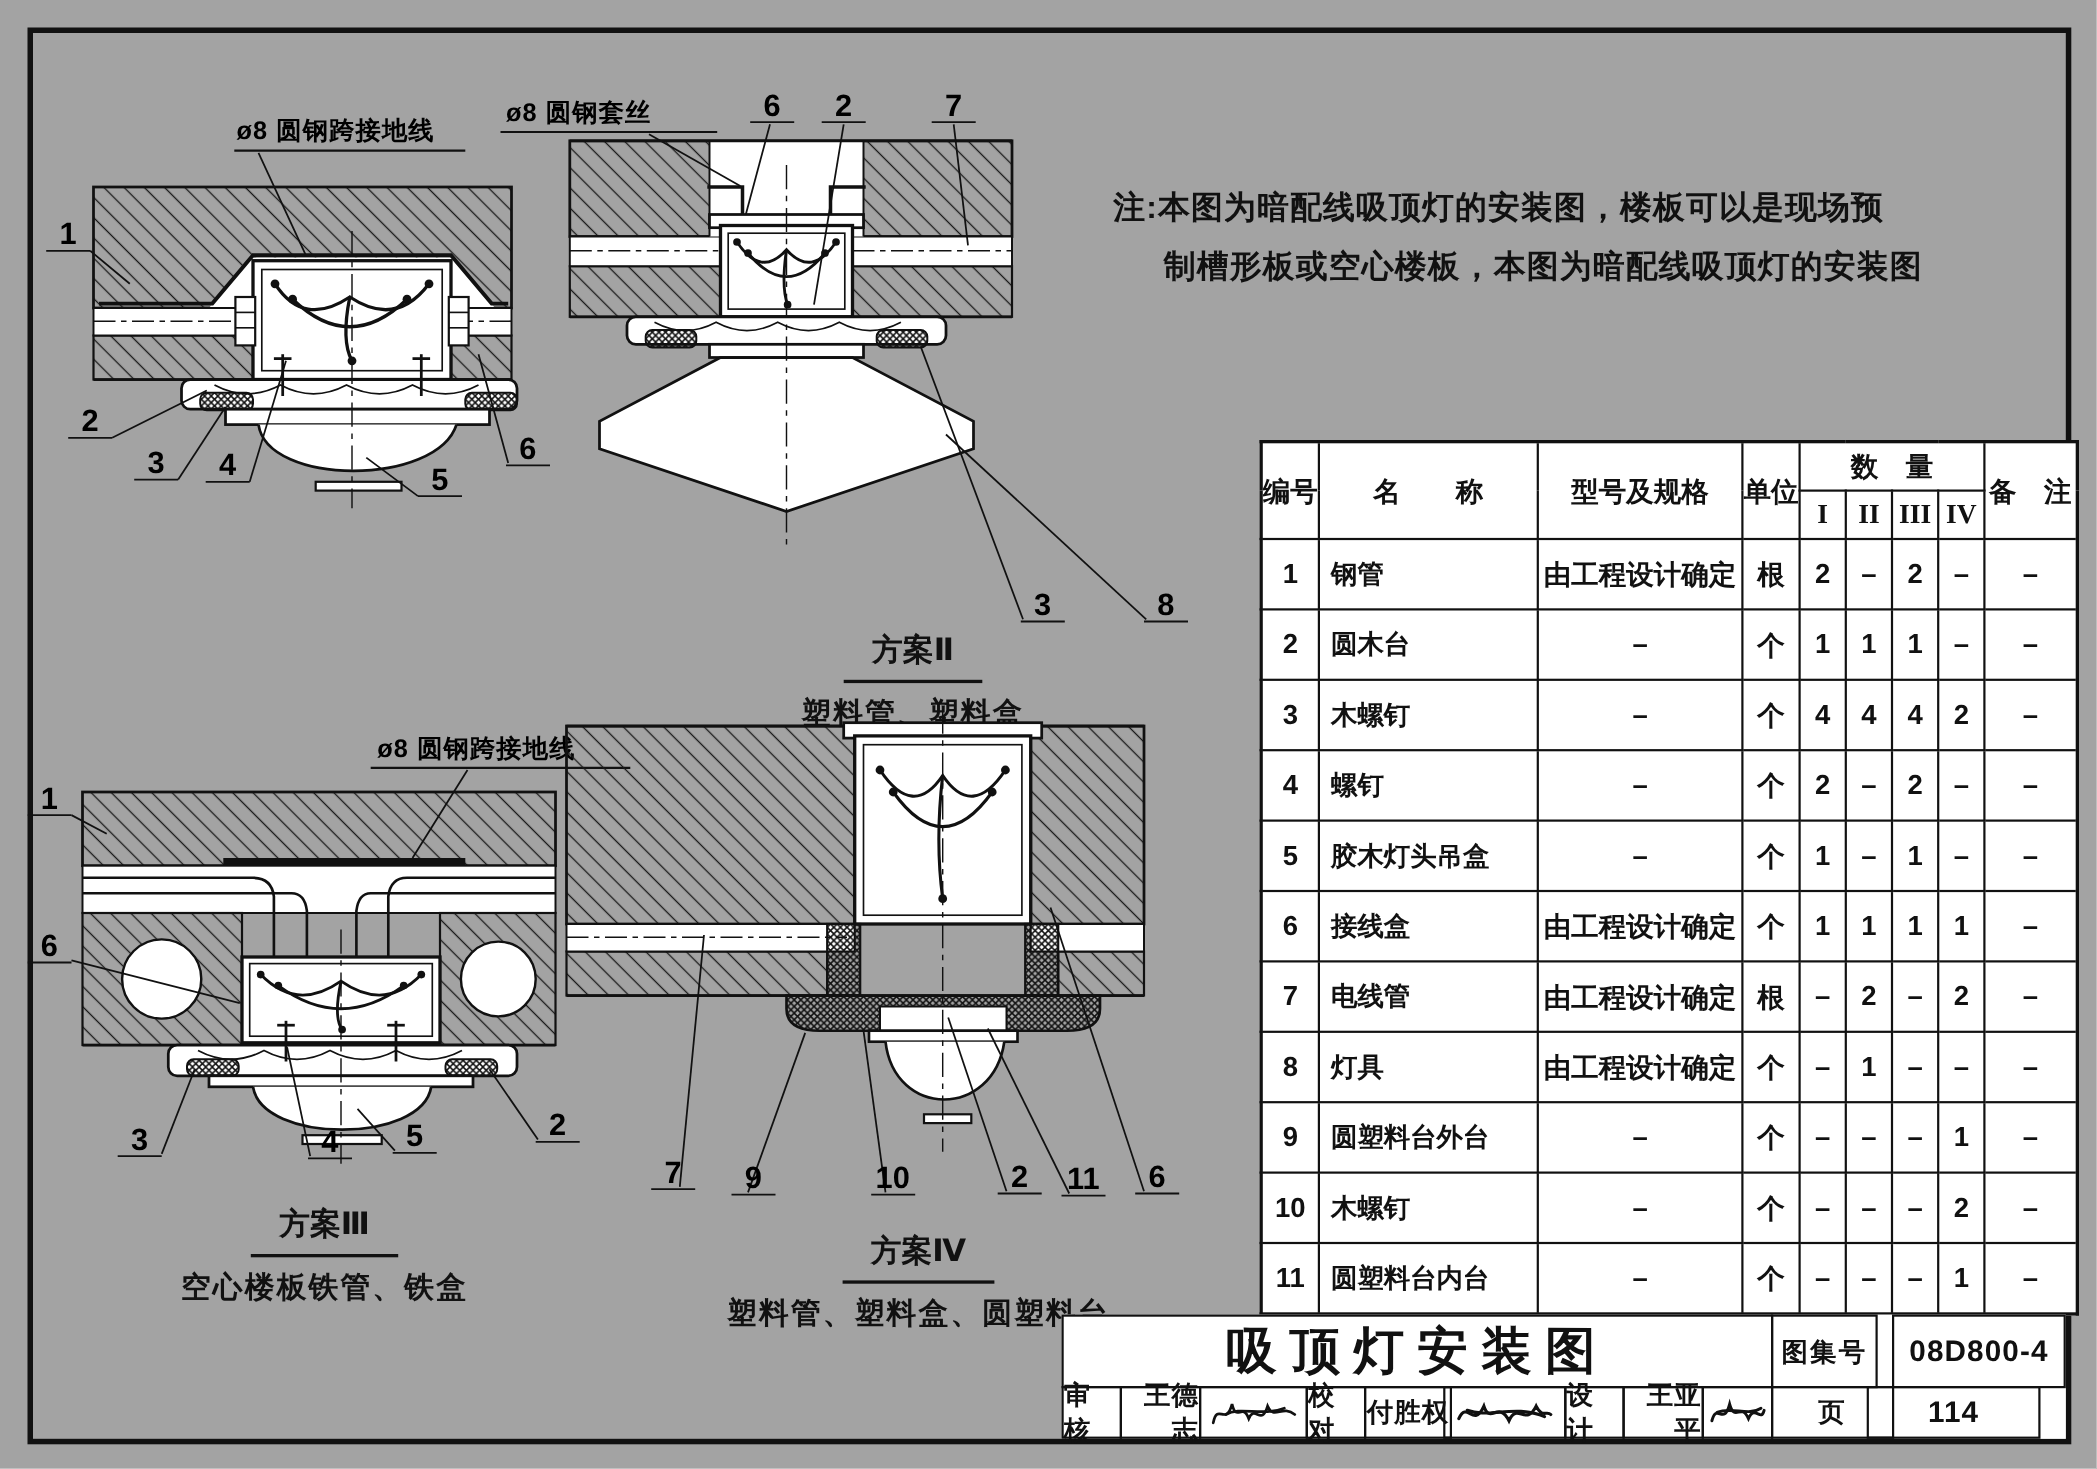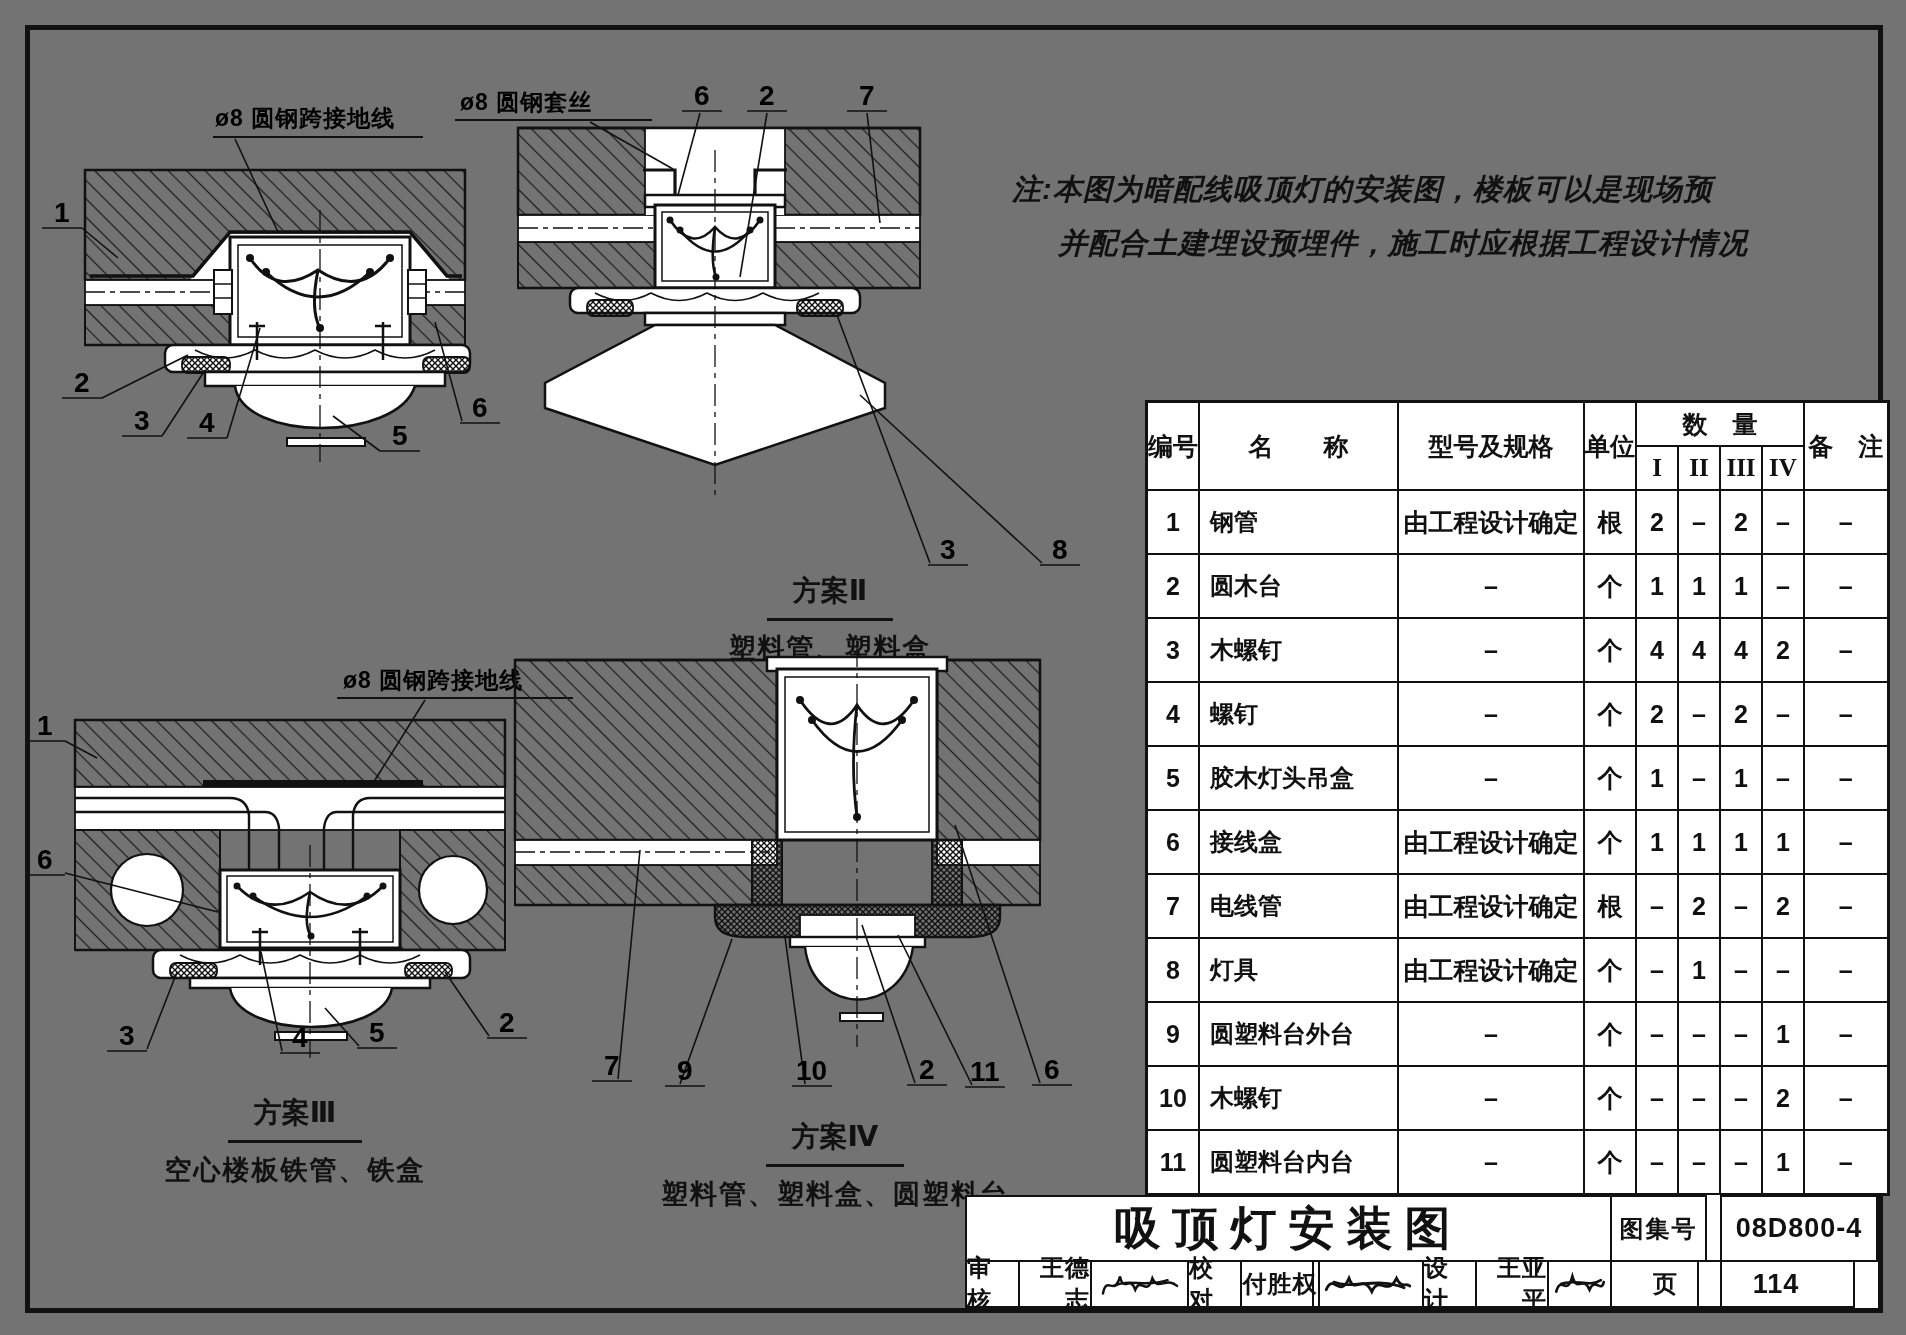--- a/index.html
+++ b/index.html
@@ -1,22 +1,22 @@
 <!DOCTYPE html>
 <html><head>
 <meta charset="utf-8">
 <style>
   html,body{margin:0;padding:0;background:#d8d8d8;}
-  .sheet{position:relative;width:1906px;height:1335px;background:#737373;overflow:hidden;
+  .sheet{position:relative;width:1906px;height:1335px;background:#a3a3a3;overflow:hidden;
          font-family:"Liberation Sans","DejaVu Sans",sans-serif;color:#111;}
   .abs{position:absolute;}
   .frame{position:absolute;left:25px;top:25px;width:1848px;height:1278px;border:5px solid #111;}
   
   .note{position:absolute;left:1012px;top:162px;width:872px;font-size:29px;font-weight:600;
-        line-height:54px;letter-spacing:1px;font-style:italic;}
+        line-height:54px;letter-spacing:1px;}
   .note .cont{padding-left:46px;}
   
   .cap{position:absolute;text-align:center;font-weight:700;}
   .cap .t{display:inline-block;font-size:28px;border-bottom:3px solid #111;padding:0 26px 8px 26px;}
   .cap .s{margin-top:9px;font-size:27px;letter-spacing:2px;}
   
   .parts{position:absolute;left:1145px;top:400px;}
   table.parts-t{border-collapse:collapse;table-layout:fixed;background:#fff;}
   table.parts-t th,table.parts-t td{border:2px solid #111;padding:0;text-align:center;
         font-size:25px;font-weight:700;overflow:hidden;white-space:nowrap;}
@@ -376,21 +376,21 @@
     <text class="dnum" x="470" y="496">11</text>
     <text class="dnum" x="544" y="494">6</text>
   </svg>
   <div class="cap" style="left:640px;top:1118px;width:390px;">
     <span class="t">方案Ⅳ</span>
     <div class="s">塑料管、塑料盒、圆塑料台</div>
   </div>
 
   <div class="note">
     <div><span>注:</span><span>本图为暗配线吸顶灯的安装图，楼板可以是现场预</span></div>
-    <div class="cont">并配合土建埋设预埋件，施工时应根据工程设计情况</div>
+    <div class="cont">制槽形板或空心楼板，本图为暗配线吸顶灯的安装图</div>
   </div>
 
   <div class="parts">
     <table class="parts-t">
       <colgroup>
         <col style="width:48px">
           <col style="width:199px">
           <col style="width:186px">
           <col style="width:48px">
         <col style="width:42px">

